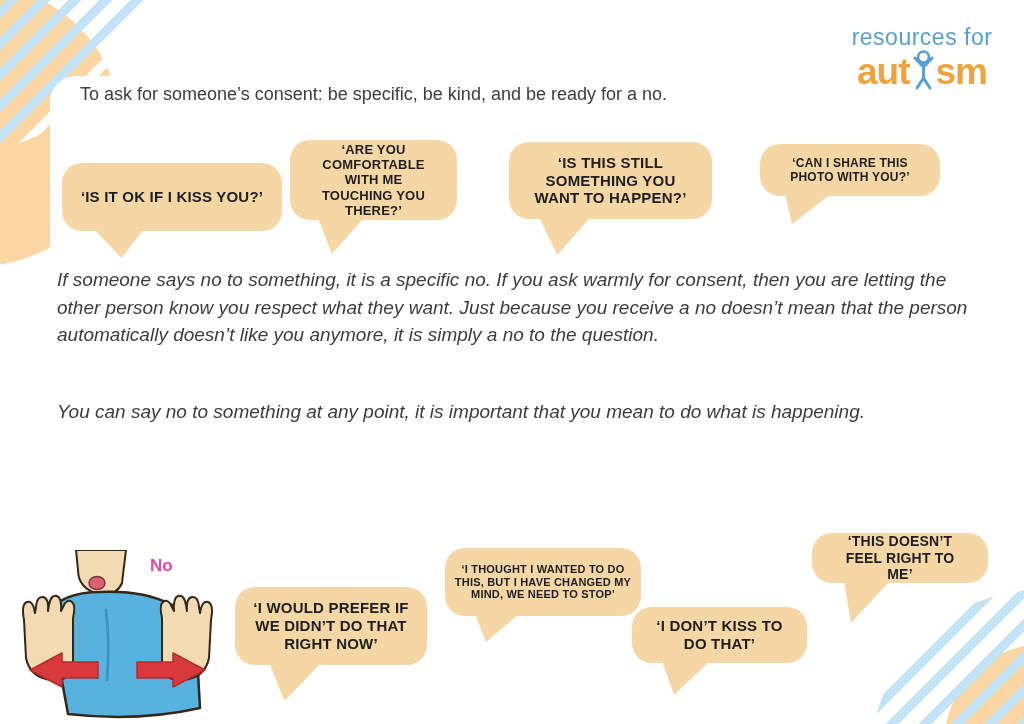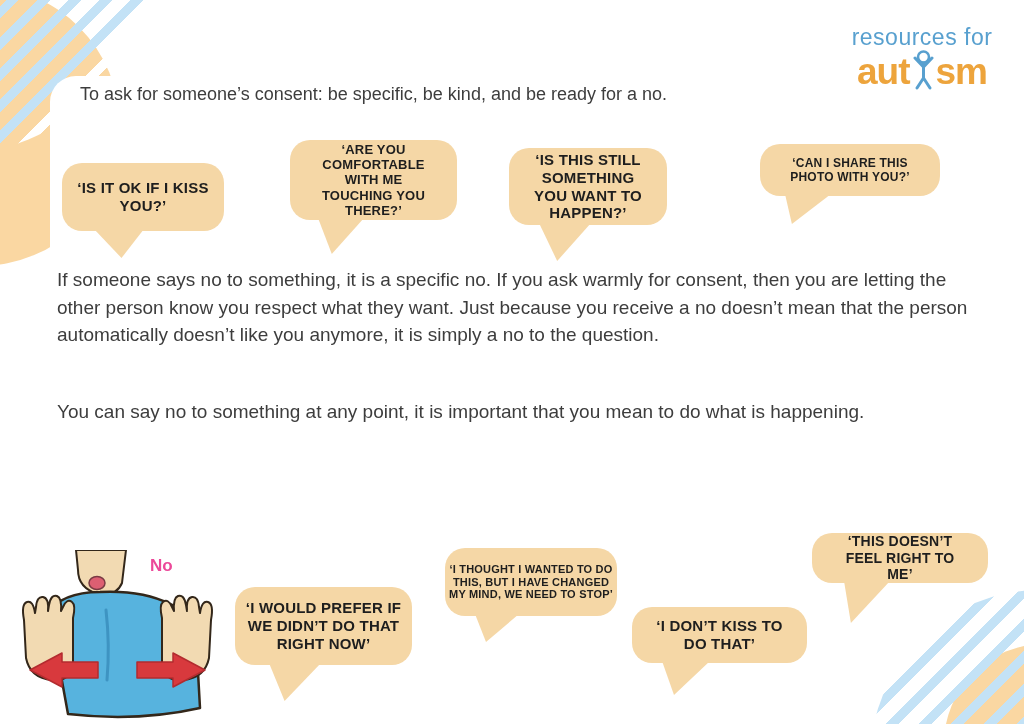--- a/index.html
+++ b/index.html
@@ -26,21 +26,21 @@
 
   
   .logo{position:absolute;left:826px;top:26px;width:192px;text-align:center;line-height:1;}
   .logo-line1{font-size:23px;color:var(--logo-blue);letter-spacing:.5px;}
   .logo-line2{display:flex;align-items:flex-end;justify-content:center;margin-top:1px;
     font-size:37px;font-weight:700;color:var(--logo-orange);letter-spacing:-1px;}
   .logo-line2 svg{margin:0 1px 0 2px;}
 
   
   .heading{position:absolute;left:60px;top:84px;width:920px;font-size:18px;color:var(--text);margin-left:20px;}
-  .para{position:absolute;left:57px;width:912px;font-size:19px;line-height:27.5px;color:var(--text);}
+  .para{position:absolute;left:57px;width:912px;font-size:19px;line-height:27.5px;color:var(--text);font-style:italic;}
 
   
   .bubble{position:absolute;background:var(--bubble);border-radius:20px;color:var(--bubble-text);
     font-weight:700;text-align:center;display:flex;align-items:center;justify-content:center;
     line-height:1.18;letter-spacing:.2px;}
   .tail{position:absolute;top:calc(100% - 2px);background:var(--bubble);
     clip-path:polygon(0 0,100% 0,var(--tip,35%) 100%);}
 
   
   .no-illustration{position:absolute;left:10px;top:550px;width:215px;height:174px;}
@@ -65,29 +65,29 @@
       <svg width="23" height="40" viewBox="0 0 23 40">
         <circle cx="11.5" cy="7" r="5.5" fill="#ffffff" stroke="#58A0CF" stroke-width="2.6"></circle>
         <path d="M11.5 13 V28 M11.5 17 L3 8 M11.5 17 L20 8 M11.5 28 L5 38 M11.5 28 L18 38" fill="none" stroke="#58A0CF" stroke-width="3" stroke-linecap="round"></path>
       </svg>
       <span>sm</span>
     </div>
   </div>
 
   <div class="heading">To ask for someone’s consent: be specific, be kind, and be ready for a no.</div>
 
-  <div class="bubble" style="left:62px;top:163px;width:162px;height:68px;font-size:15px;padding:12px 12px">
+  <div class="bubble" style="left:62px;top:163px;width:220px;height:68px;font-size:15px;padding:12px 12px">
     <span>‘IS IT OK IF I KISS YOU?’</span>
     <div class="tail" style="left:32px;width:50px;height:29px;--tip:55%"></div>
   </div>
   <div class="bubble" style="left:290px;top:140px;width:167px;height:80px;font-size:13px;padding:12px 18px">
     <span>‘ARE YOU COMFORTABLE WITH ME TOUCHING YOU THERE?’</span>
     <div class="tail" style="left:28px;width:46px;height:36px;--tip:30%"></div>
   </div>
-  <div class="bubble" style="left:509px;top:148px;width:158px;height:77px;font-size:15px;padding:0 16px">
+  <div class="bubble" style="left:509px;top:142px;width:203px;height:77px;font-size:15px;padding:0 16px">
     <span>‘IS THIS STILL SOMETHING YOU WANT TO HAPPEN?’</span>
     <div class="tail" style="left:30px;width:52px;height:38px;--tip:35%"></div>
   </div>
   <div class="bubble" style="left:760px;top:144px;width:180px;height:52px;font-size:12px;padding:0 19px">
     <span>‘CAN I SHARE THIS PHOTO WITH YOU?’</span>
     <div class="tail" style="left:25px;width:46px;height:30px;--tip:15%"></div>
   </div>
 
   <div class="para" style="top:266px">If someone says no to something, it is a specific no. If you ask warmly for consent, then you are letting the other person know you respect what they want. Just because you receive a no doesn’t mean that the person automatically doesn’t like you anymore, it is simply a no to the question.</div>
   <div class="para" style="top:398px">You can say no to something at any point, it is important that you mean to do what is happening.</div>
@@ -104,25 +104,25 @@
       <path d="M14 70 Q11 54 17 52 Q23 50 25 63 L26 57 Q27 46 33 47 Q39 48 38 61 L39 55 Q41 44 47 46 Q52 48 51 61 L53 57 Q57 48 62 52 Q66 55 63 68 L63 112 Q62 132 42 130 Q20 128 16 108 Z" fill="#F2DAB2" stroke="#33271A" stroke-width="2" stroke-linejoin="round"></path>
 
       <path d="M14 70 Q11 54 17 52 Q23 50 25 63 L26 57 Q27 46 33 47 Q39 48 38 61 L39 55 Q41 44 47 46 Q52 48 51 61 L53 57 Q57 48 62 52 Q66 55 63 68 L63 112 Q62 132 42 130 Q20 128 16 108 Z" transform="translate(215,0) scale(-1,1)" fill="#F2DAB2" stroke="#33271A" stroke-width="2" stroke-linejoin="round"></path>
 
       <polygon points="88,112 52,112 52,103 20,120 52,137 52,128 88,128" fill="#D8393D" stroke="#B32B2F" stroke-width="1.5" stroke-linejoin="round"></polygon>
       <polygon points="127,112 163,112 163,103 195,120 163,137 163,128 127,128" fill="#D8393D" stroke="#B32B2F" stroke-width="1.5" stroke-linejoin="round"></polygon>
     </svg>
   </div>
   <div class="no-label">No</div>
 
-  <div class="bubble" style="left:235px;top:587px;width:177px;height:78px;font-size:15px;padding:16px 10px">
+  <div class="bubble" style="left:235px;top:587px;width:192px;height:78px;font-size:15px;padding:16px 10px">
     <span>‘I WOULD PREFER IF WE DIDN’T DO THAT RIGHT NOW’</span>
     <div class="tail" style="left:34px;width:52px;height:38px;--tip:30%"></div>
   </div>
-  <div class="bubble" style="left:445px;top:548px;width:172px;height:68px;font-size:11px;padding:0 2px">
+  <div class="bubble" style="left:445px;top:548px;width:196px;height:68px;font-size:11px;padding:0 2px">
     <span>‘I THOUGHT I WANTED TO DO THIS, BUT I HAVE CHANGED MY MIND, WE NEED TO STOP’</span>
     <div class="tail" style="left:30px;width:44px;height:28px;--tip:25%"></div>
   </div>
   <div class="bubble" style="left:632px;top:607px;width:175px;height:56px;font-size:15px;padding:0 16px">
     <span>‘I DON’T KISS TO DO THAT’</span>
     <div class="tail" style="left:30px;width:48px;height:34px;--tip:25%"></div>
   </div>
   <div class="bubble" style="left:812px;top:533px;width:176px;height:50px;font-size:14px;padding:0 24px">
     <span>‘THIS DOESN’T FEEL RIGHT TO ME’</span>
     <div class="tail" style="left:32px;width:46px;height:42px;--tip:15%"></div>

